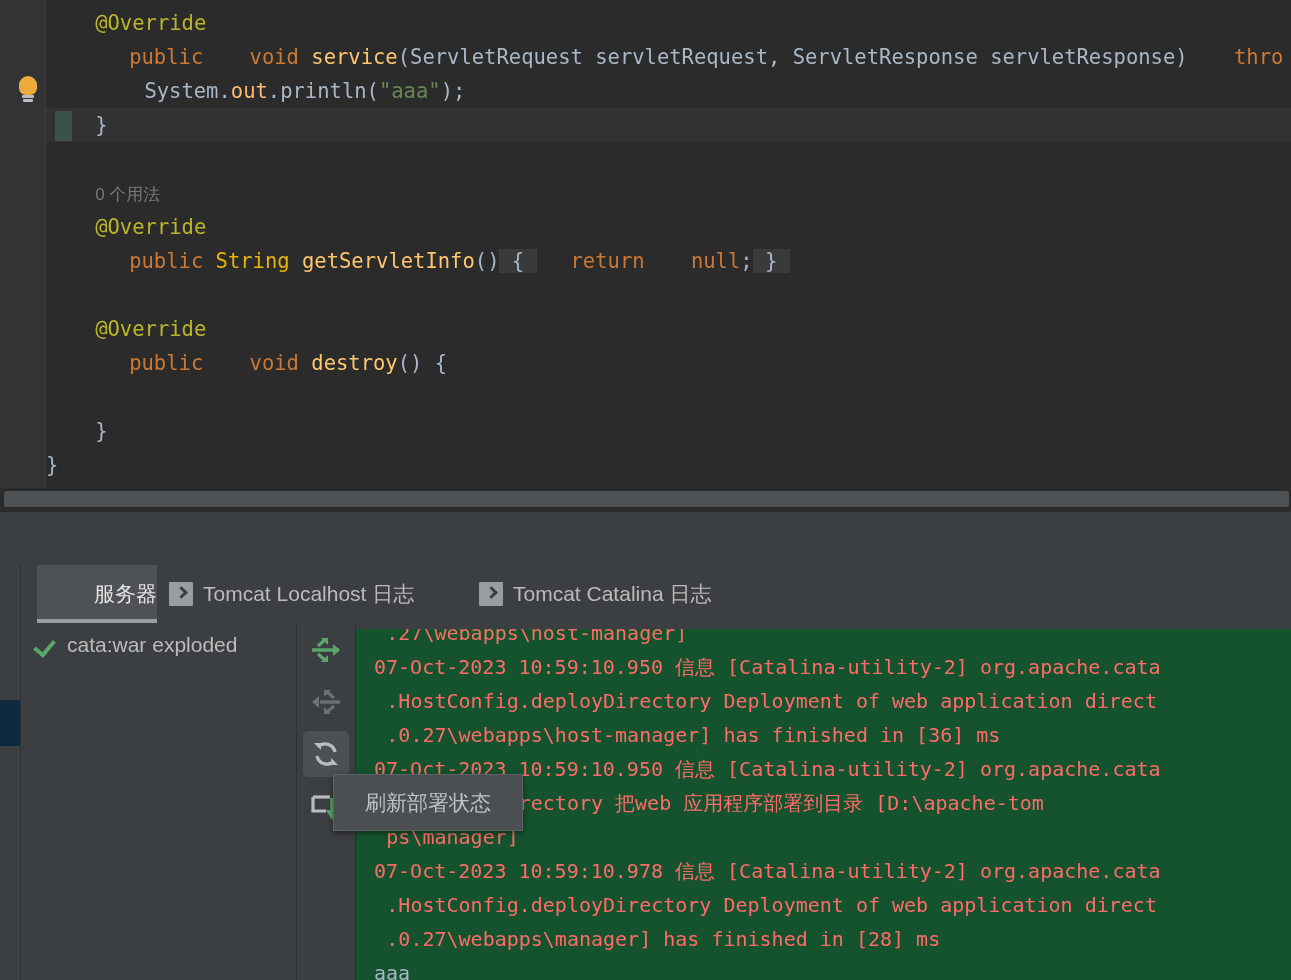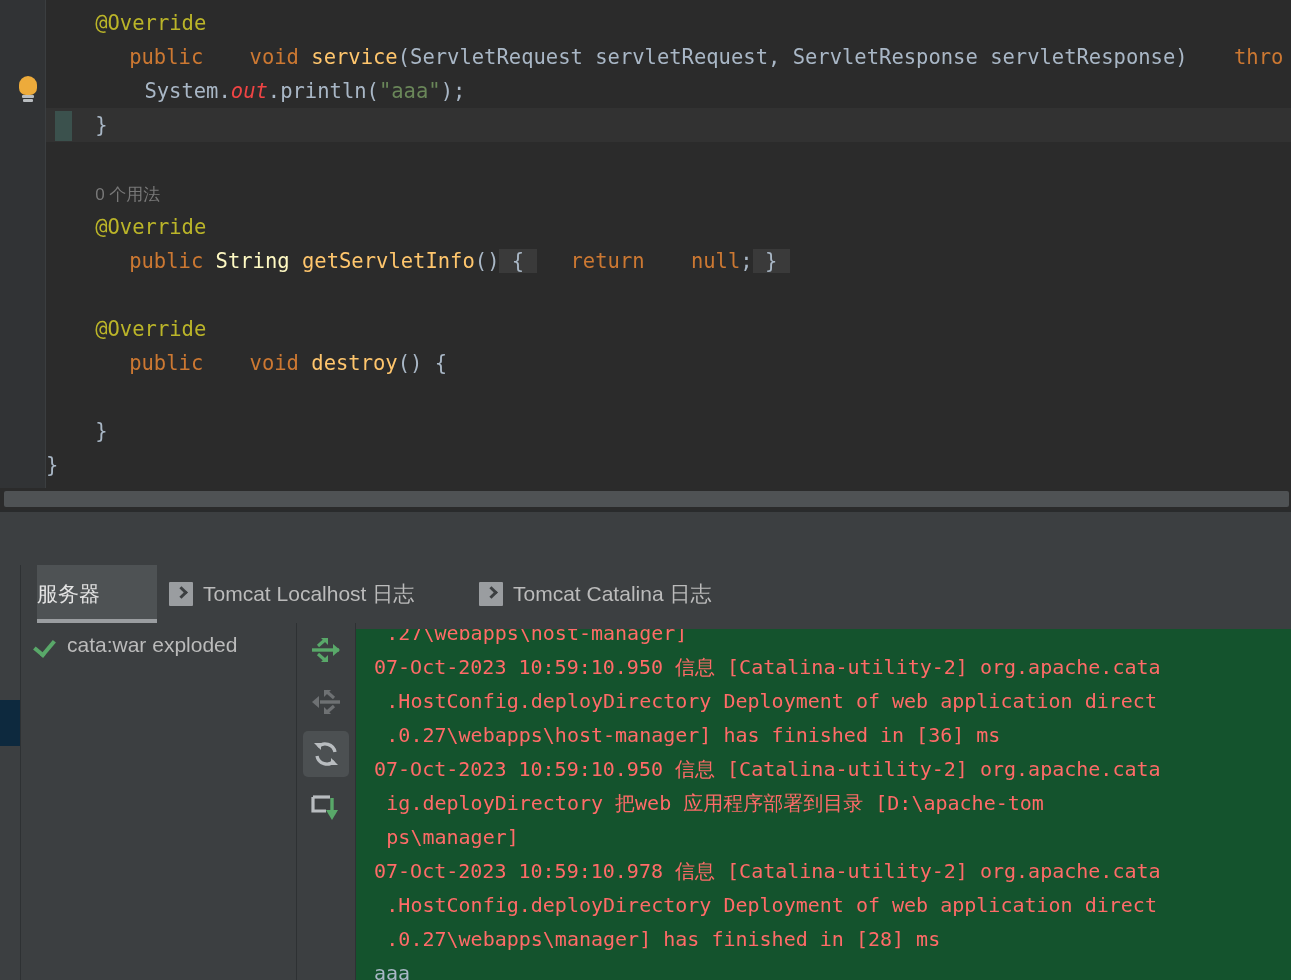--- a/index.html
+++ b/index.html
@@ -48,24 +48,24 @@
   }
   
   .brace-hl{
     position:absolute;width:17px;height:30px;background:#3b514d;top:111px;left:55px;
   }
 
   
   .an{color:#bbb529;}       
   .kw{color:#cc7832;margin-left:34px;}       
   .mth{color:#ffc66d;}      
-  .typ{color:#fef9c3;margin-top:24px;}
+  .typ{color:#eab308;margin-top:24px;}
   .pln{color:#a9b7c6;}
   .str{color:#6a8759;}      
-  .fld{color:#ef4444;font-style:italic;} 
+  .fld{color:#fdba74;} 
   .inlay{color:#787878;font-family:"Liberation Sans",sans-serif;font-size:17px;}
   .fold-pln{color:#a9b7c6;}
 
   
   .hscroll-track{
     position:absolute;left:0;top:488px;width:1291px;height:22px;background:#2b2b2b;
   }
   .hscroll-thumb{
     position:absolute;left:4px;top:491px;width:1285px;height:16px;
     background:#4f5254;border-radius:2px;
@@ -200,21 +200,21 @@
   <div class="gapzone-top"></div>
 
   <div class="toolwin">
 
     <div class="tw-rail">
       <div class="rail-btn"></div>
     </div>
     <div class="rail-line"></div>
 
     <div class="tabs" id="tabs">
-        <div class="tab active" style="left: 16px; width: 120px; justify-content: flex-start;">
+        <div class="tab active" style="left: 16px; width: 120px; justify-content: flex-end;">
           <span class="tab-label">服务器</span>
           <span class="tab-underline"></span>
         </div>
         <div class="tab" style="left: 458px; width: 280px; justify-content: flex-start;">
           <span class="console-icon"></span>
           <span class="tab-label">Tomcat Catalina 日志</span>
         </div>
         <div class="tab" style="left: 148px; width: 290px; justify-content: flex-start;">
           <span class="console-icon"></span>
           <span class="tab-label">Tomcat Localhost 日志</span>
@@ -272,14 +272,17 @@
         </svg>
       </div>
 
     </div>
     <div class="vtb-sep"></div>
 
     <div class="console" id="console"><div class="cline err" style="top: -13px; left: 30.3px;">.27\webapps\host-manager]</div><div class="cline err" style="top: 21px; left: 18px;">07-Oct-2023 10:59:10.950 信息 [Catalina-utility-2] org.apache.cata</div><div class="cline err" style="top: 55px; left: 30.3px;">.HostConfig.deployDirectory Deployment of web application direct</div><div class="cline err" style="top: 89px; left: 30.3px;">.0.27\webapps\host-manager] has finished in [36] ms</div><div class="cline err" style="top: 123px; left: 18px;">07-Oct-2023 10:59:10.950 信息 [Catalina-utility-2] org.apache.cata</div><div class="cline err" style="top: 157px; left: 30.3px;">ig.deployDirectory 把web 应用程序部署到目录 [D:\apache-tom</div><div class="cline err" style="top: 191px; left: 30.3px;">ps\manager]</div><div class="cline err" style="top: 225px; left: 18px;">07-Oct-2023 10:59:10.978 信息 [Catalina-utility-2] org.apache.cata</div><div class="cline err" style="top: 259px; left: 30.3px;">.HostConfig.deployDirectory Deployment of web application direct</div><div class="cline err" style="top: 293px; left: 30.3px;">.0.27\webapps\manager] has finished in [28] ms</div><div class="cline out" style="top: 327px; left: 18px;">aaa</div></div>
 
   </div>
 
+  <div class="tooltip">
+    <span>刷新部署状态</span>
+  </div>
 
 </div>
 
 </body></html>

